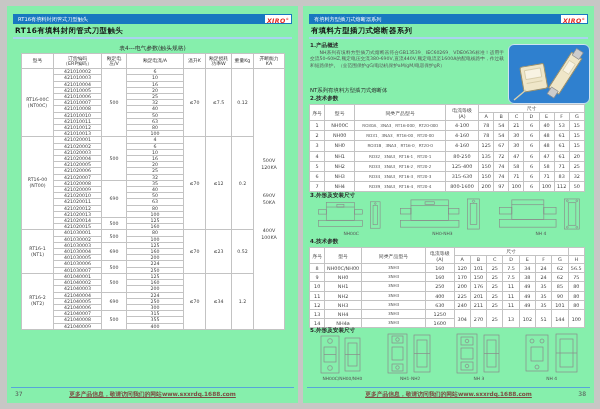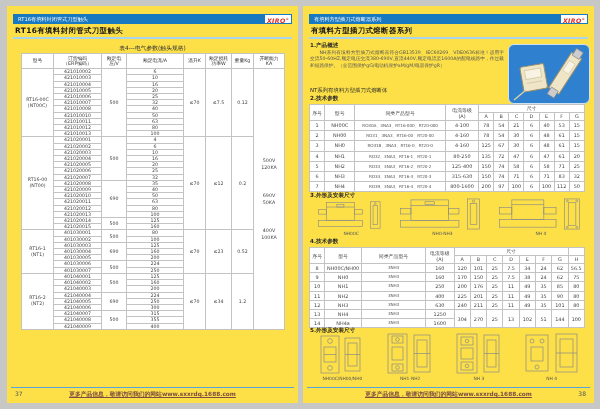--- a/index.html
+++ b/index.html
@@ -1,18 +1,18 @@
 <!DOCTYPE html>
 <html style="--bar-blue: #1878c0; --underline: #a9d3ee; --logo-red: #e2251d; --photo-bg: #2f80cf; --footer-line: #56a5da; --footer-text: #7d4b42;"><head>
 <meta charset="utf-8">
 <style>
   html,body{margin:0;padding:0;}
   .canvas{position:relative;width:600px;height:409px;background:#c7c7c5;overflow:hidden;
           font-family:"DejaVu Sans",sans-serif;color:#333;}
-  .page{position:absolute;top:6px;width:291px;height:397px;background:#fde047;}
+  .page{position:absolute;top:6px;width:291px;height:397px;background:#86efac;}
   #pageL{left:7px;} #pageR{left:303px;}
   .hbar{position:absolute;left:6px;right:6px;top:8px;height:10px;background:var(--bar-blue,#1878c0);
         color:#fff;font-size:5.2px;line-height:10px;padding-left:5px;box-sizing:border-box;}
   .logo{position:absolute;right:1px;top:1px;bottom:1px;width:26px;background:#fff;
         color:var(--logo-red,#e2251d);font-weight:bold;font-size:6.2px;line-height:8px;
         text-align:center;letter-spacing:.4px;font-style:italic;}
   .logo sup{font-size:3px;}
   .ptitle{position:absolute;left:8px;top:20px;font-size:7.4px;font-weight:bold;color:#151515;letter-spacing:.4px;}
   .uline{position:absolute;left:6px;right:6px;top:30.5px;height:2.4px;background:var(--underline,#a9d3ee);}
   .caption{position:absolute;top:38px;left:0;width:100%;text-align:center;font-size:5.8px;color:#333;}

